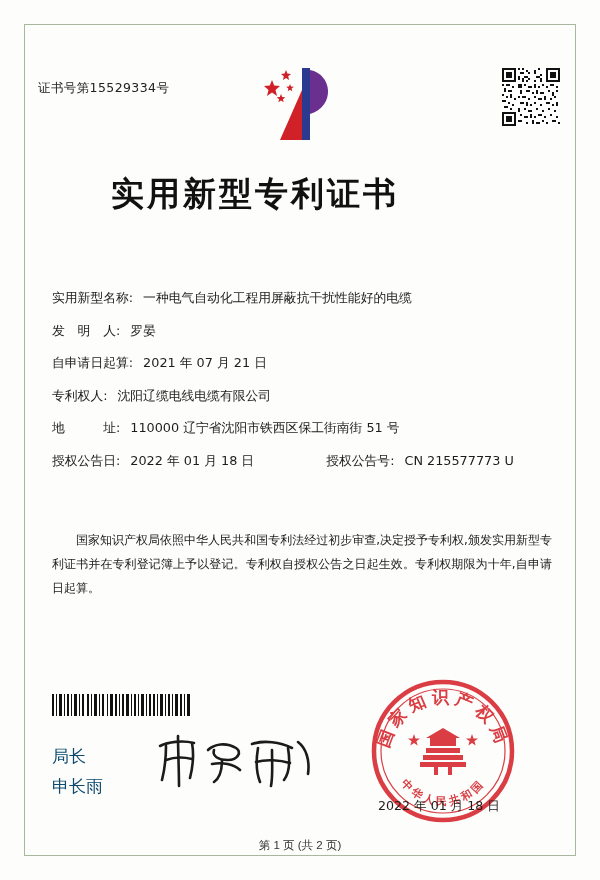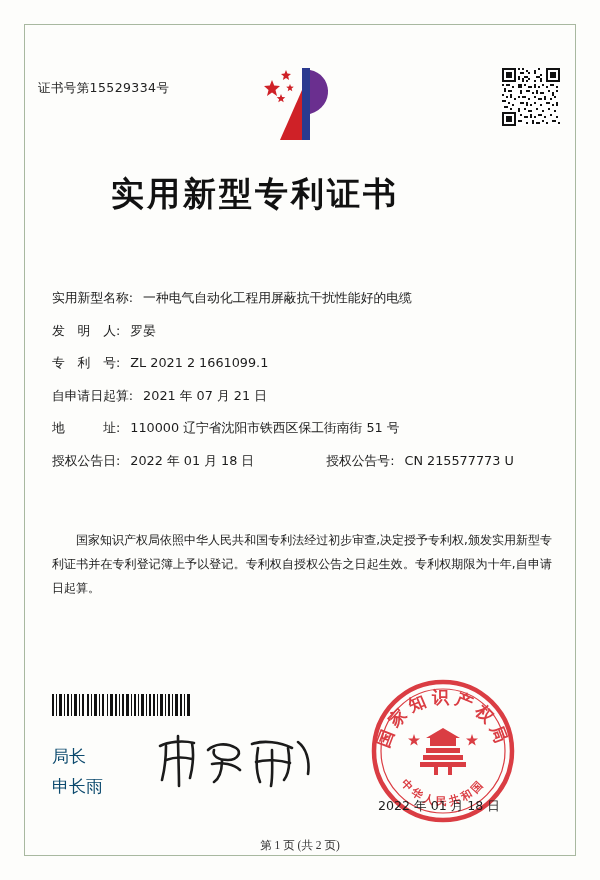--- a/index.html
+++ b/index.html
@@ -163,21 +163,21 @@
   }
 
   .page-footer {
     position: absolute;
     left: 0;
     top: 838px;
     width: 600px;
     text-align: center;
     font-size: 11.5px;
     color: #333;
-    font-family: Liberation Serif, serif;
+    font-family: Liberation Sans, sans-serif;
   }
 </style>
 </head>
 <body>
 
 <div class="page">
 
   <div class="border-frame"></div>
 
   <div class="cert-no">证书号第15529334号</div>
@@ -310,26 +310,26 @@
   <div class="fields">
     <div class="field-row">
       <span class="field-label">实用新型名称:</span>
       <span class="field-value">一种电气自动化工程用屏蔽抗干扰性能好的电缆</span>
     </div>
     <div class="field-row">
       <span class="field-label">发　明　人:</span>
       <span class="field-value">罗晏</span>
     </div>
     <div class="field-row">
-      <span class="field-label">专　利　号:</span>
-      <span class="field-value">ZL 2021 2 1661099.1</span>
-    </div>
-    <div class="field-row">
       <span class="field-label">自申请日起算:</span>
       <span class="field-value">2021 年 07 月 21 日</span>
+    </div>
+    <div class="field-row">
+      <span class="field-label">专利权人:</span>
+      <span class="field-value">沈阳辽缆电线电缆有限公司</span>
     </div>
     <div class="field-row">
       <span class="field-label">地　　　址:</span>
       <span class="field-value">110000 辽宁省沈阳市铁西区保工街南街 51 号</span>
     </div>
     <div class="field-row two-col">
       <span class="field-label">授权公告日:</span>
       <span class="field-value">2022 年 01 月 18 日</span>
       <span class="spacer-col"></span>
       <span class="field-label">授权公告号:</span>

